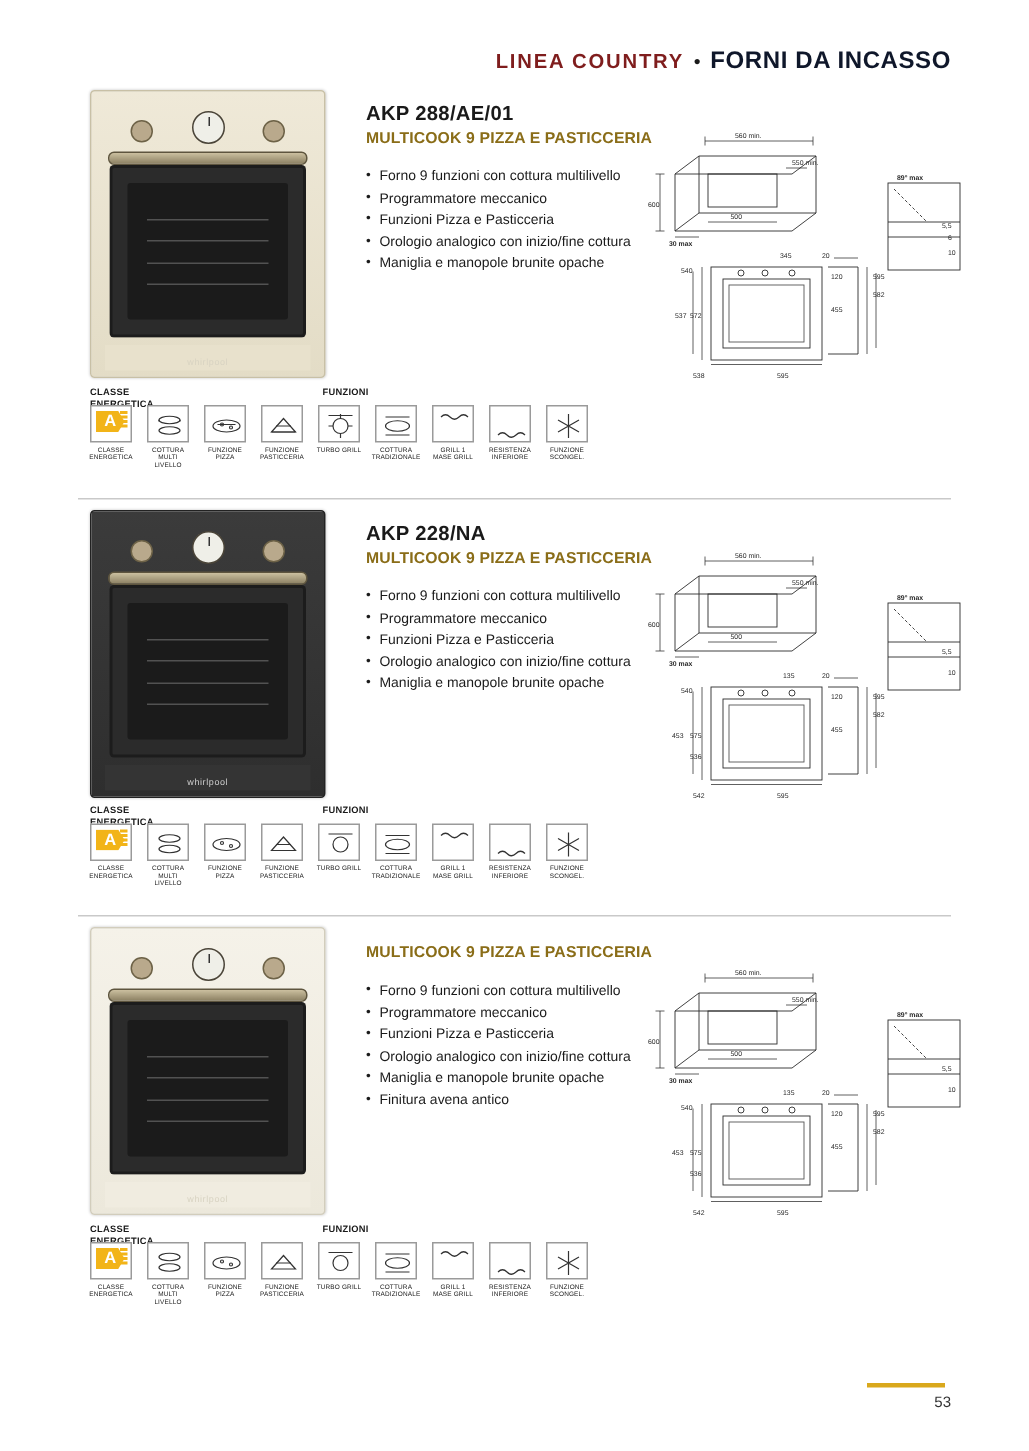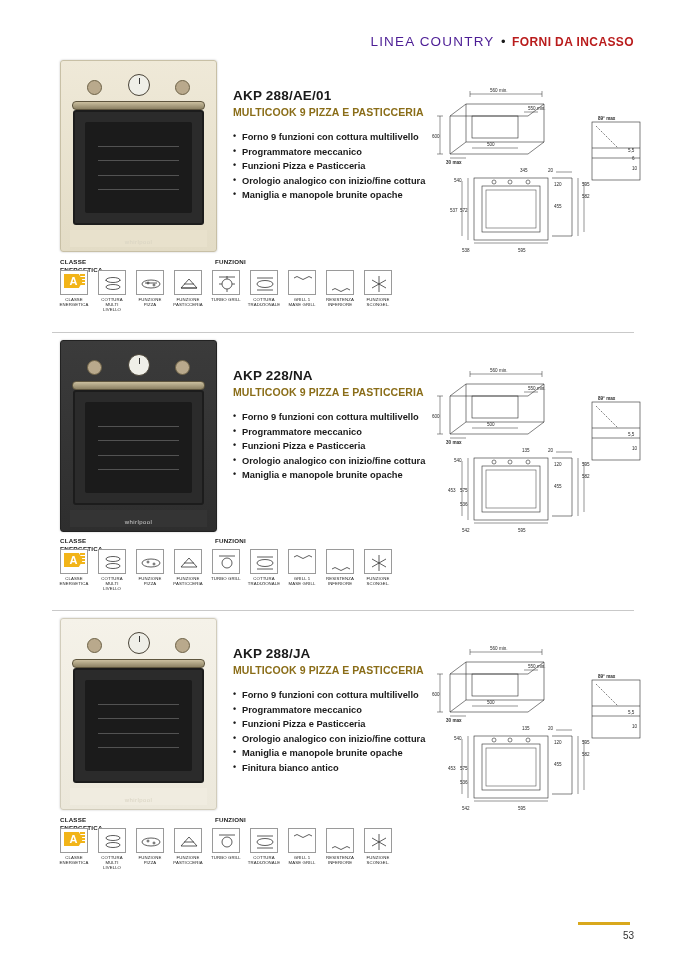--- a/index.html
+++ b/index.html
@@ -12,26 +12,26 @@
     overflow:hidden;
   }
   .page{position:relative;width:686px;height:967px;}
 
   
   .header{
     position:absolute;left:0;top:32px;width:686px;
     text-align:right;padding-right:52px;box-sizing:border-box;
   }
   .header .h-title{
-    font-size:13.5px;font-weight:normal;letter-spacing:1.2px;color:#4c1d95;
+    font-size:13.5px;font-weight:bold;letter-spacing:1.2px;color:#7f1d1d;
     display:inline;
   }
   .header .h-sep{font-size:13px;color:#1a1a1a;display:inline;margin:0 2px;}
   .header .h-sub{
-    font-size:12px;font-weight:bold;letter-spacing:.4px;color:#b91c1c;display:inline;
+    font-size:16px;font-weight:bold;letter-spacing:.4px;color:#0f172a;display:inline;
   }
 
   
   .product{position:absolute;left:0;width:686px;}
   #prod0{top:52px;height:280px;}
   #prod1{top:332px;height:278px;}
   #prod2{top:610px;height:280px;}
 
   .rule{
     position:absolute;left:52px;width:582px;height:1px;background:#c9c9c9;
@@ -80,24 +80,24 @@
   .oven.cream .bottom-strip{background:#e8e1cc;}
   
   .oven.anth{background:linear-gradient(#3b3b3b,#2e2e2e);border:1px solid #222;}
   .oven.anth .bottom-strip{background:#343434;}
   .oven.anth .logo{color:#cfcfcf;}
   
   .oven.white{background:linear-gradient(#f5f2e9,#ece8db);border:1px solid #d2cdbc;}
   .oven.white .bottom-strip{background:#f0ece0;}
 
   
-  .txt{position:absolute;left:233px;top:16px;width:200px;margin-top:20px;}
+  .txt{position:absolute;left:244px;top:16px;width:200px;}
   .model{font-size:13.5px;font-weight:bold;color:#1a1a1a;letter-spacing:.2px;}
   .subtitle{font-size:10.5px;font-weight:bold;color:#8a6d18;margin-top:3px;letter-spacing:.1px;}
-  ul.feat{list-style:none;margin:12px 0 0 0;padding:0;font-weight:bold;}
+  ul.feat{list-style:none;margin:12px 0 0 0;padding:0;}
   ul.feat li{
     font-size:9.3px;line-height:14.5px;color:#1a1a1a;padding-left:9px;position:relative;
   }
   ul.feat li:before{content:"•";position:absolute;left:0;top:-1px;color:#1a1a1a;font-size:9px;}
 
   
   .tech{position:absolute;left:432px;top:34px;width:212px;height:170px;}
   .tech svg{display:block;}
 
   
@@ -552,29 +552,28 @@
             <div class="shelf" style="top:58%;"></div>
             <div class="shelf" style="top:74%;"></div>
           </div>
         </div>
         <div class="bottom-strip"></div>
         <div class="logo">whirlpool</div>
       </div>
     </div>
 
     <div class="txt">
-      <div class="model">AKP 288/JA</div>
       <div class="subtitle">MULTICOOK 9 PIZZA E PASTICCERIA</div>
       <ul class="feat">
         <li>Forno 9 funzioni con cottura multilivello</li>
         <li>Programmatore meccanico</li>
         <li>Funzioni Pizza e Pasticceria</li>
         <li>Orologio analogico con inizio/fine cottura</li>
         <li>Maniglia e manopole brunite opache</li>
-        <li>Finitura bianco antico</li>
+        <li>Finitura avena antico</li>
       </ul>
     </div>
 
     <div class="tech">
       <svg width="212" height="170" viewBox="0 0 212 170" xmlns="http://www.w3.org/2000/svg">
         <g fill="none" stroke="#2b2b2b" stroke-width="0.6">
           <path d="M18 30 L96 30 L112 18 L112 56 L96 68 L18 68 Z"></path>
           <path d="M18 30 L34 18 L112 18"></path>
           <path d="M34 18 L34 56 L18 68"></path>
           <path d="M34 56 L112 56"></path>

